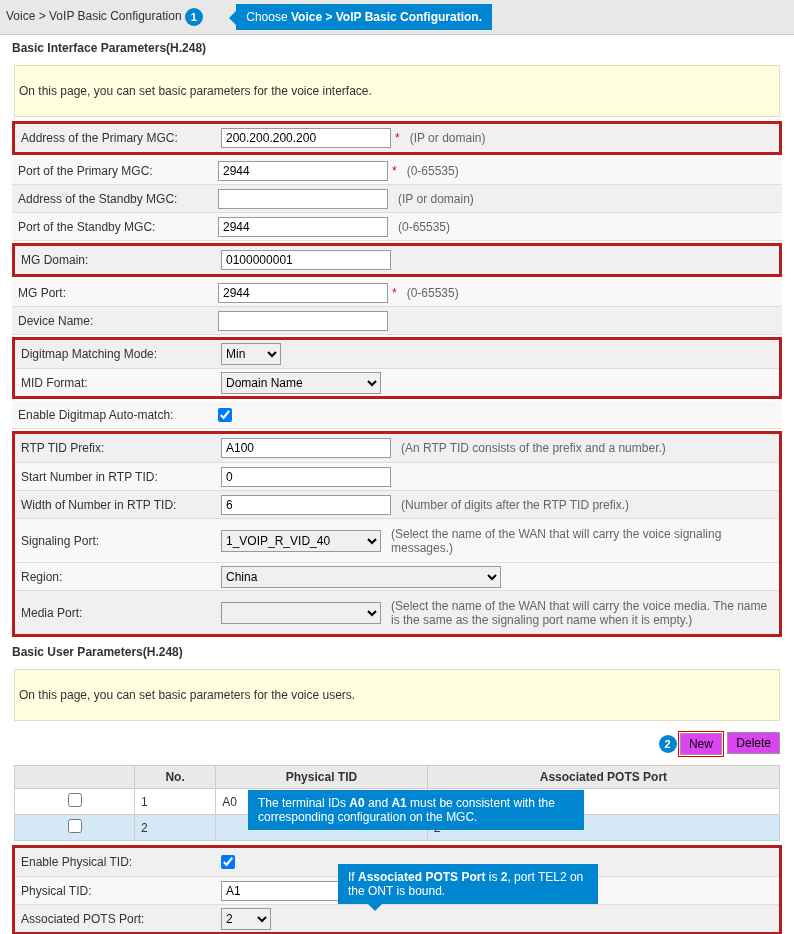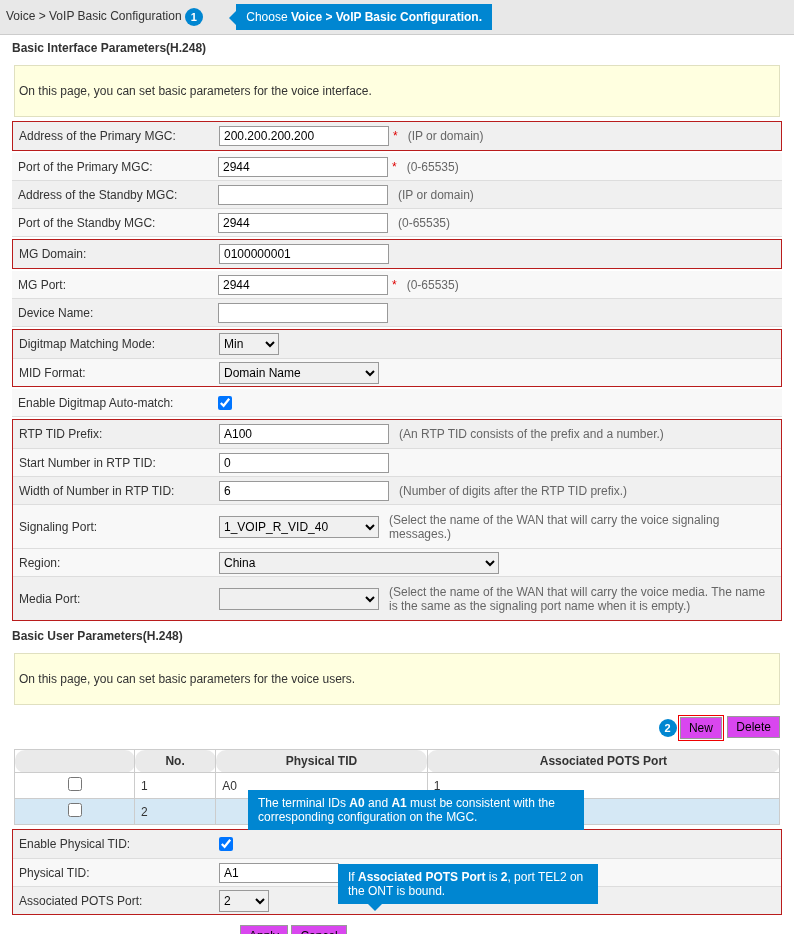--- a/index.html
+++ b/index.html
@@ -10,33 +10,33 @@
 .fields { margin: 2px 12px; }
 .row { display: flex; align-items: center; min-height: 28px; border-bottom: 1px solid #ddd; padding: 2px 6px; background: #f0f0f0; }
 .row.odd { background: #f8f8f8; }
 .label { width: 200px; flex-shrink: 0; }
 .field { flex: 1; display: flex; align-items: center; gap: 4px; }
 .text-input { border: 1px solid #999; height: 20px; padding: 0 4px; font-size: 12px; width: 170px; background: #fff; }
 .text-input.narrow { width: 120px; }
 select { border: 1px solid #999; height: 22px; font-size: 12px; background: #f0f0f0; }
 .hint { color: #666; margin-left: 6px; }
 .required { color: #d00; }
-.redbox { border: 1px solid #b91c1c; margin: 2px 12px; }
+.redbox { border: 3px solid #b91c1c; margin: 2px 12px; }
 .redbox .row { border-bottom: none; }
 .redbox .row + .row { border-top: 1px solid #ddd; }
 .callout { background: #0086d1; color: #fff; padding: 6px 10px; font-size: 12px; display: inline-block; position: relative; }
 .callout b { font-weight: bold; text-align: center; }
 .callout-arrow-left::before { content: ""; position: absolute; left: -14px; top: 50%; margin-top: -6px; border: 7px solid transparent; border-right-color: #0086d1; }
 .callout-arrow-down::before { content: ""; position: absolute; left: 30px; bottom: -14px; border: 7px solid transparent; border-top-color: #0086d1; }
 .num-badge { display: inline-flex; width: 18px; height: 18px; border-radius: 50%; background: #0086d1; color: #fff; font-weight: bold; align-items: center; justify-content: center; font-size: 11px; vertical-align: middle; }
 .btn { border: 1px solid #999; background: #d946ef; padding: 3px 8px; font-size: 12px; cursor: pointer; }
 .toolbar { text-align: right; padding: 6px 14px; position: relative; }
 .table { width: calc(100% - 28px); margin: 2px 14px; border-collapse: collapse; }
 .table th, .table td { border: 1px solid #ccc; padding: 4px 6px; text-align: left; font-weight: normal; }
-.table th { background: #eaeaea; font-weight: bold; text-align: center; border-radius: 10px; }
+.table th { background: #eaeaea; font-weight: bold; text-align: center; }
 .table tr.sel td { background: #d5e8f5; }
 .table td.ck { text-align: center; width: 120px; }
 .cb { width: 14px; height: 14px; }
 .apply-row { padding: 8px 0 8px 240px; position: relative; }
 .tip1 { position: absolute; left: 248px; top: 790px; width: 336px; }
 .tip2 { position: absolute; left: 338px; top: 864px; width: 260px; }
 .overlay { position: relative; }
 </style>
 </head>
 <body>

